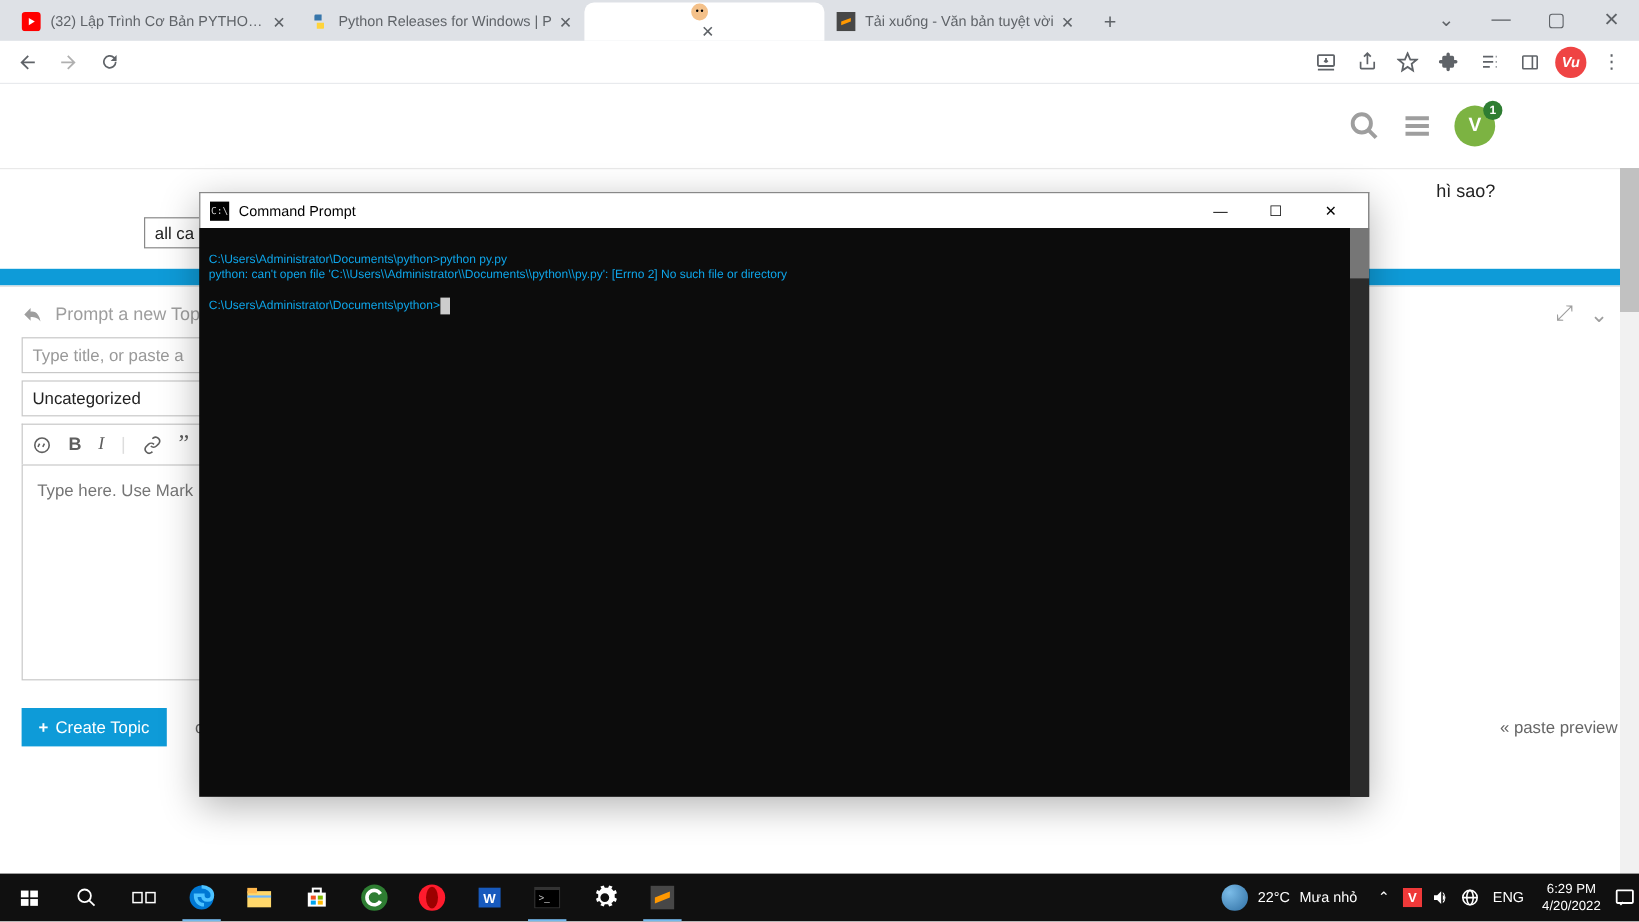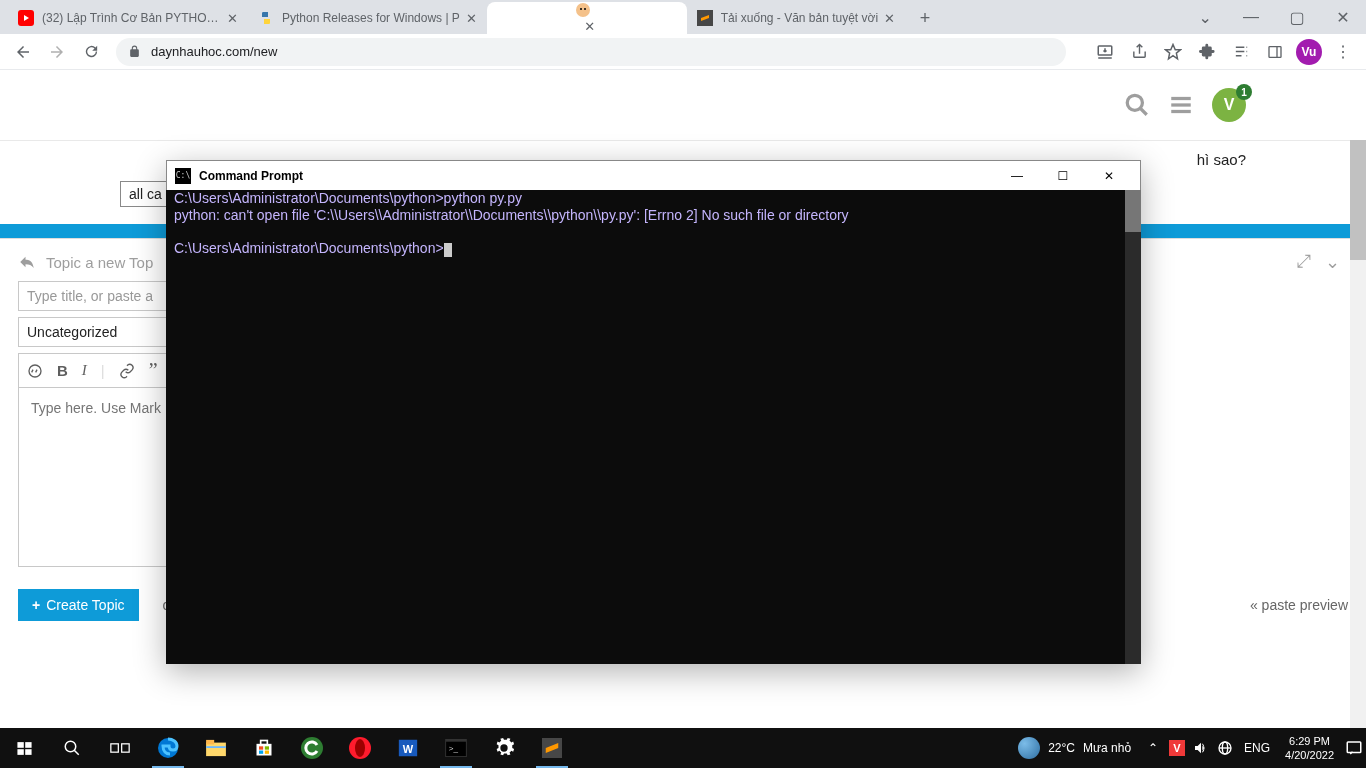--- a/index.html
+++ b/index.html
@@ -17,21 +17,21 @@
 .window-ctrls { margin-left:auto; display:flex; align-items:center; height:34px; }
 .win-ctrl { width:46px; height:30px; display:flex; align-items:center; justify-content:center; color:#5f6368; cursor:pointer; }
 .chev { margin-right:6px; color:#5f6368; padding:0 10px;}
 .addr-bar { background:#fff; height:36px; display:flex; align-items:center; padding:0 6px; border-bottom:1px solid #e8eaed; }
 .nav-btn { width:34px; height:34px; display:flex; align-items:center; justify-content:center; color:#5f6368; font-size:16px; cursor:pointer; border-radius:50%; }
 .nav-btn.disabled{ color:#b0b0b0; }
 .url-field { flex:0 0 auto; width:950px; height:28px; background:#f1f3f4; border-radius:14px; display:flex; align-items:center; padding:0 12px; margin:0 8px; font-size:13px; color:#202124;}
 .lock-icon { margin-right:10px; color:#5f6368; }
 .toolbar-right { margin-left:auto; display:flex; align-items:center; }
 .tool-icon { width:34px; height:34px; display:flex; align-items:center; justify-content:center; color:#5f6368; cursor:pointer; }
-.avatar-chrome { width:26px; height:26px; border-radius:50%; background:#a21caf; color:#fff; display:flex; align-items:center; justify-content:center; font-size:12px; font-weight:600; margin:0 4px;}
+.avatar-chrome { width:26px; height:26px; border-radius:50%; background:#ef4444; color:#fff; display:flex; align-items:center; justify-content:center; font-size:12px; font-weight:600; margin:0 4px;font-style:italic;}
 
 
 .page { position:relative; background:#fff; height:658px; }
 .topnav { height:40px; display:flex; align-items:center; justify-content:flex-end; padding:0 120px; gap:28px; font-size:13px; font-weight:700; }
 .topnav a { color:#0e9bd8; text-decoration:none; }
 .header { height:70px; display:flex; align-items:center; padding:0 120px; position:relative; }
 .logo-wrap { display:flex; align-items:center; }
 .logo-mascot { width:30px; height:40px; background:linear-gradient(#f4c18a 40%,#0e9bd8 40%); border-radius:6px 6px 2px 2px; position:relative; margin-right:6px; }
 .logo-mascot::before{ content:""; position:absolute; top:2px; left:4px; width:22px; height:16px; background:#f4c18a; border-radius:10px 10px 6px 6px; }
 .logo-text { font-weight:900; font-style:italic; font-size:26px; line-height:0.8; }
@@ -69,24 +69,24 @@
 .composer-footer { display:flex; align-items:center; margin-top:18px; }
 .create-btn { background:#0e9bd8; color:#fff; border:none; padding:8px 14px; font-size:14px; cursor:pointer; display:flex; align-items:flex-start; gap:6px;}
 .create-btn::before{ content:"+"; font-weight:bold;}
 .cancel-link { margin-left:24px; color:#666; font-size:14px; cursor:pointer; }
 .hide-preview { margin-left:auto; color:#666; font-size:14px; cursor:pointer; }
 
 
 .cmd-window { position:absolute; left:166px; top:160px; width:975px; height:504px; background:#0c0c0c; box-shadow:0 8px 30px rgba(0,0,0,0.3); z-index:50; }
 .cmd-titlebar { height:30px; background:#fff; display:flex; align-items:center; padding:0 8px; font-size:12px; border:1px solid #888; border-bottom:none;}
 .cmd-icon { width:16px; height:16px; background:#000; margin-right:8px; display:flex; align-items:center; justify-content:center; color:#ccc; font-size:8px; font-family:monospace; }
-.cmd-title { color:#000;font-weight:bold; }
+.cmd-title { color:#000; }
 .cmd-controls { margin-left:auto; display:flex; }
 .cmd-ctrl { width:46px; height:28px; display:flex; align-items:center; justify-content:center; color:#000; cursor:pointer; font-size:12px;}
-.cmd-body { padding:0 8px; font-family:Consolas,"Courier New",monospace; font-size:14px; color:#c4b5fd; line-height:1.15; white-space:pre; height:calc(100% - 30px); overflow:hidden; position:relative;}
+.cmd-body { padding:21px 8px; font-family:Consolas,"Courier New",monospace; font-size:10px; color:#0ea5e9; line-height:1.15; white-space:pre; height:calc(100% - 30px); overflow:hidden; position:relative;}
 .cursor-blk { display:inline-block; width:8px; height:14px; background:#ccc; vertical-align:middle; margin-left:0px; }
 .cmd-scrollbar { position:absolute; right:0; top:0; width:16px; height:100%; background:#2b2b2b;}
 .cmd-thumb { width:100%; height:42px; background:#767676; }
 .page-scrollbar { position:absolute; right:0; top:70px; width:16px; height:658px; background:#f1f1f1;}
 .page-thumb{ position:absolute; top:0; width:100%; height:120px; background:#c1c1c1;}
 
 
 .taskbar { position:absolute; bottom:0; left:0; right:0; height:40px; background:#101010; display:flex; align-items:center; color:#fff; z-index:100;}
 .task-icon { width:48px; height:40px; display:flex; align-items:center; justify-content:center; cursor:pointer; position:relative;}
 .task-spacer { flex:1; }
@@ -161,28 +161,20 @@
     <div class="nav-btn disabled">
         <svg width="18" height="18" viewBox="0 0 24 24">
           <path d="M4 11h12.2l-5.6-5.6L12 4l8 8-8 8-1.4-1.4L16.2 13H4z" fill="#b0b0b0"></path>
         </svg>
       </div>
     <div class="nav-btn">
         <svg width="17" height="17" viewBox="0 0 24 24">
           <path d="M17.65 6.35A8 8 0 1 0 20 12h-2a6 6 0 1 1-1.76-4.24L13 11h7V4z" fill="#5f6368"></path>
         </svg>
       </div>
-    <div class="url-field">
-      <span class="lock-icon">
-          <svg width="13" height="13" viewBox="0 0 24 24">
-            <path d="M18 8h-1V6a5 5 0 0 0-10 0v2H6a2 2 0 0 0-2 2v10a2 2 0 0 0 2 2h12a2 2 0 0 0 2-2V10a2 2 0 0 0-2-2zM9 6a3 3 0 1 1 6 0v2H9z" fill="#5f6368"></path>
-          </svg>
-        </span>
-      <span>daynhauhoc.com/new</span>
-    </div>
     <div class="toolbar-right">
       <div class="tool-icon">
           <svg width="18" height="18" viewBox="0 0 24 24" fill="none" stroke="#5f6368" stroke-width="2">
             <rect x="3" y="4" width="18" height="12" rx="1"></rect>
             <path d="M12 7v5m0 0l-2-2m2 2l2-2M3 20h18"></path>
           </svg>
         </div>
       <div class="tool-icon">
           <svg width="17" height="17" viewBox="0 0 24 24" fill="none" stroke="#5f6368" stroke-width="2">
             <path d="M4 12v7a1 1 0 001 1h14a1 1 0 001-1v-7M16 6l-4-4-4 4M12 2v13"></path>
@@ -251,21 +243,21 @@
 
   <div class="blue-bar"></div>
 
   <div class="composer">
     <div class="composer-header">
       <span class="comp-icon">
           <svg width="18" height="18" viewBox="0 0 24 24" fill="#9e9e9e">
             <path d="M10 9V5l-7 7 7 7v-4c5 0 8 1 11 5-1-6-4-12-11-11z"></path>
           </svg>
         </span>
-      <span class="comp-title">Topic a new Top</span>
+      <span class="comp-title">Prompt a new Top</span>
       <div class="comp-ctrls">
         <span>⤢</span>
         <span>⌄</span>
       </div>
     </div>
     <input class="title-input" placeholder="Type title, or paste a" style="">
     <input class="title-input cat-select" value="Uncategorized" style="">
     <div class="editor-toolbar">
       <span>
           <svg width="16" height="16" viewBox="0 0 24 24" fill="none" stroke="#5f5f5f" stroke-width="2">

